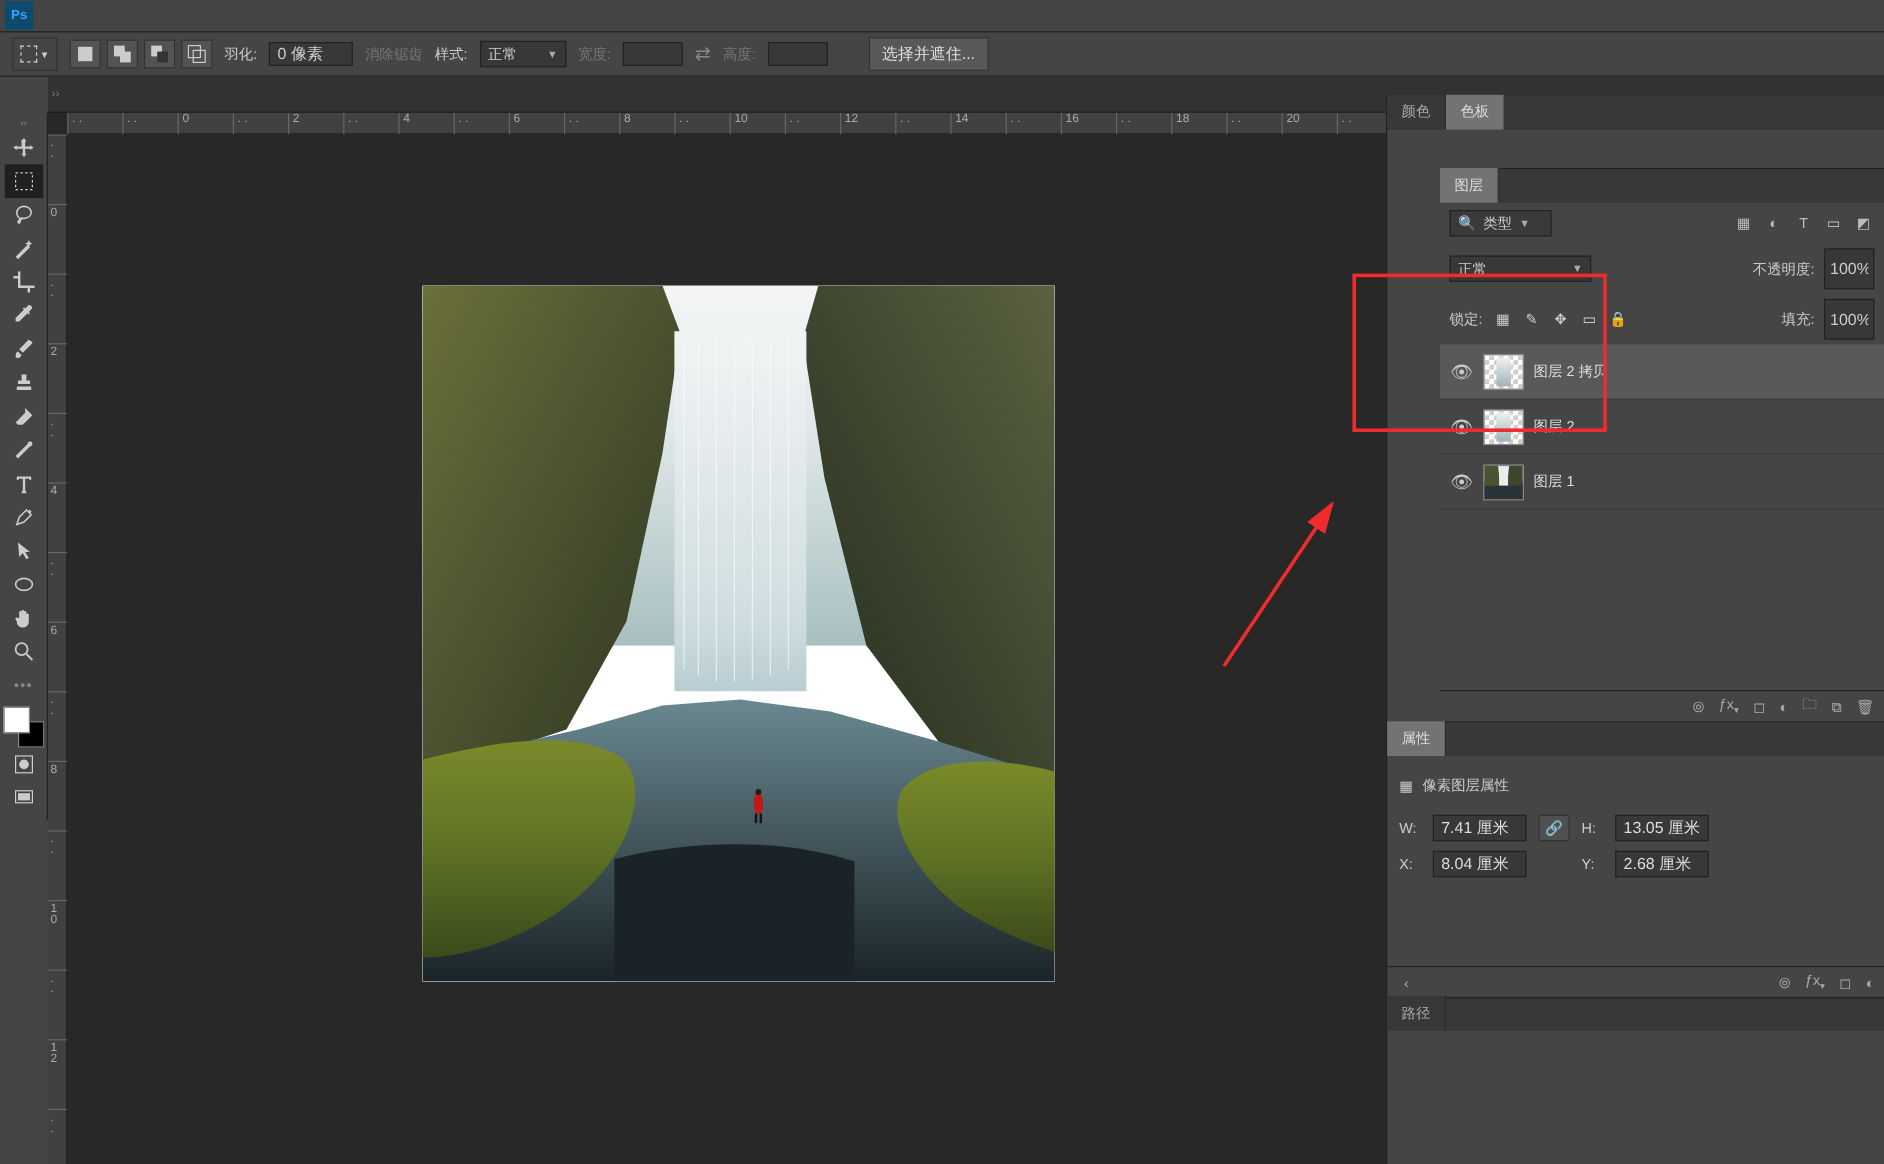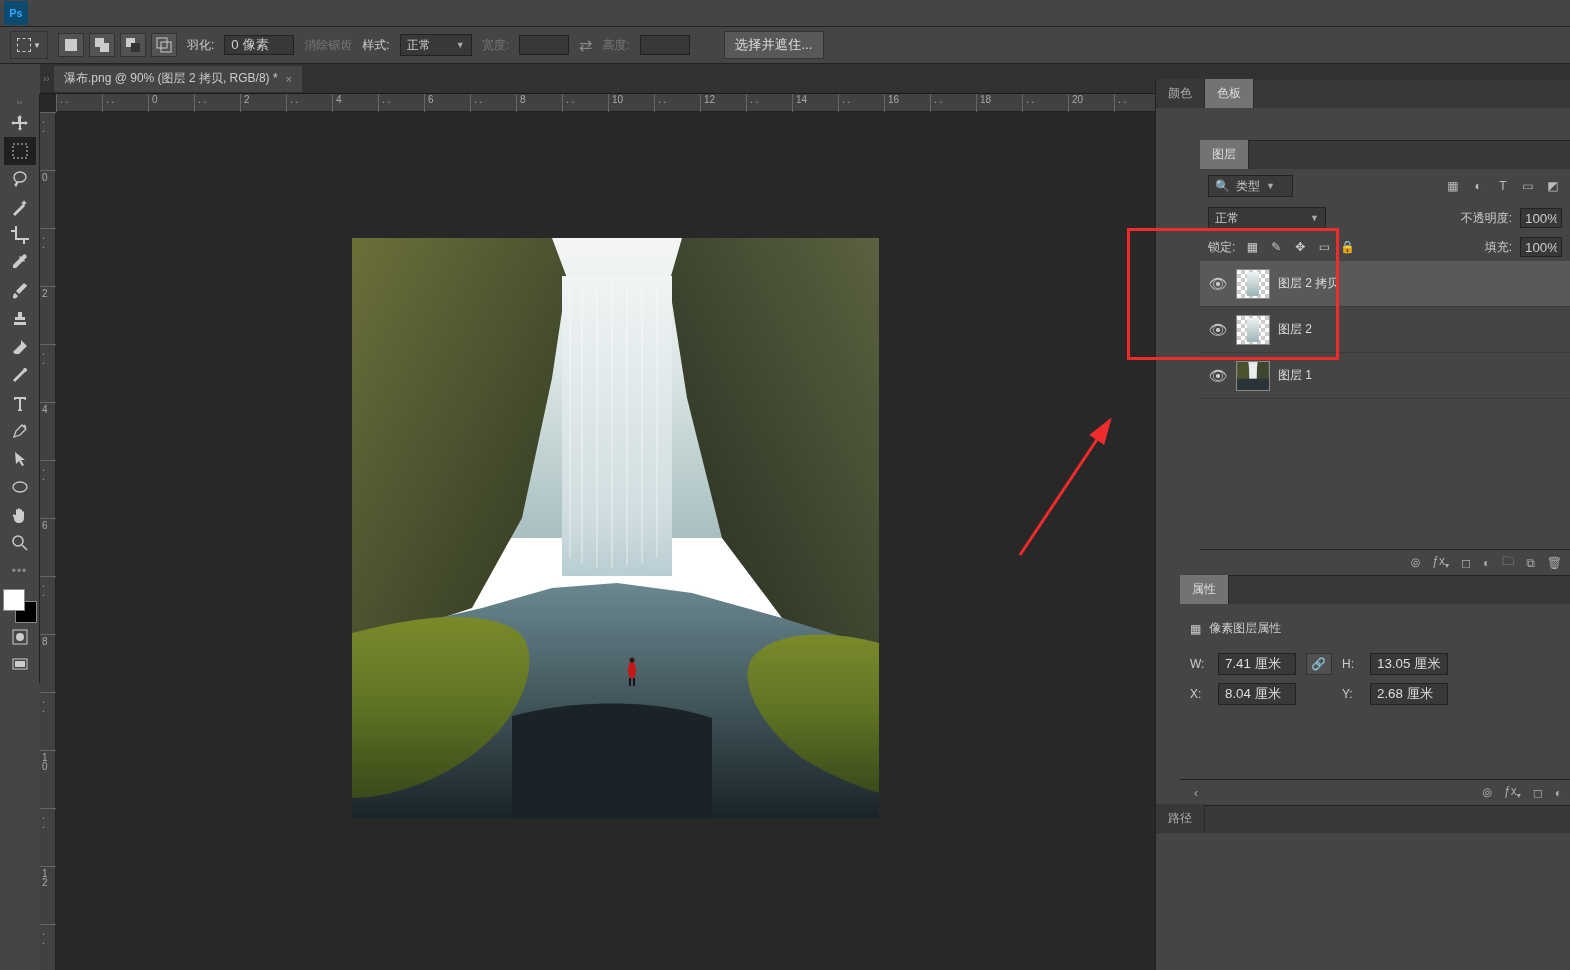--- a/index.html
+++ b/index.html
@@ -64,37 +64,37 @@
 
 .layers-panel { border-top: 1px solid #222; margin-left: 44px; }
 .layers-toolbar { display: flex; align-items: center; padding: 6px 8px; gap: 8px; }
 .lt-search { display: flex; align-items: center; background: #3a3a3a; border: 1px solid #222; padding: 2px 6px; gap: 6px; width: 85px; height: 22px; }
 .lt-chev { font-size: 9px; color: #aaa; }
 .lt-icons { display: flex; gap: 7px; margin-left: auto; color: #bbb; }
 .lt-icons span { width: 18px; height: 18px; display: flex; align-items: center; justify-content: center; }
 .layers-row2 { display: flex; align-items: center; padding: 4px 8px; gap: 8px; }
 .lr2-sel { background: #383838; border: 1px solid #222; color: #ccc; padding: 2px 6px; height: 22px; width: 118px; display: flex; align-items: center; justify-content: space-between; }
 .lr2-op-label { margin-left: auto; }
-.lr2-input { background: #383838; border: 1px solid #222; color: #ccc; padding: 2px 4px; width: 42px; height: 20px; }
+.lr2-input { background: #383838; border: 1px solid #222; color: #ccc; padding: 2px 4px; width: 42px; height: 34px; }
 .layers-row3 { display: flex; align-items: center; padding: 4px 8px; gap: 8px; }
 .lock-icons { display: flex; gap: 6px; color: #ccc; }
 .lock-icons span { width: 18px; height: 18px; display: flex; align-items: center; justify-content: center; }
 
 .layer-list { padding: 0; }
 .layer { display: flex; align-items: center; padding: 8px 0; border-bottom: 1px solid #3a3a3a; height: 46px; }
 .layer.selected { background: #595959; }
 .eye { width: 36px; text-align: center; font-size: 15px; color: #ccc; }
 .thumb { width: 34px; height: 30px; border: 1px solid #888; margin-right: 8px; display: flex; align-items: center; justify-content: center; }
 .thumb.trans { background-image: linear-gradient(45deg,#ccc 25%,transparent 25%,transparent 75%,#ccc 75%),linear-gradient(45deg,#ccc 25%,#fff 25%,#fff 75%,#ccc 75%); background-size: 8px 8px; background-position: 0 0,4px 4px; }
 .thumb-wf { width: 100%; height: 100%; }
 .layer-name { color: #ddd; }
 
 .panel-footer { display: flex; align-items: center; justify-content: flex-end; padding: 4px 8px; gap: 12px; color: #aaa; border-top: 1px solid #222; height: 26px; }
 
-.props-panel { border-top: 1px solid #222; margin-left: 24px; }
+.props-panel { border-top: 1px solid #222; }
 .props-body { padding: 10px; }
 .props-type { display: flex; align-items: center; gap: 8px; padding: 6px 0 12px 0; }
 .props-row { display: flex; align-items: center; gap: 10px; padding: 4px 0; }
 .props-row .lbl { width: 18px; color: #ccc; }
 .props-input { background: #383838; border: 1px solid #222; color: #ddd; padding: 3px 6px; width: 78px; height: 22px; }
 .link-icon { width: 26px; height: 22px; display: flex; align-items: center; justify-content: center; border: 1px solid #333; background: #505050; }
 
 .paths-tab-bottom { height: 28px; background: #383838; display: flex; align-items: end; border-top: 1px solid #222; }
 
 
@@ -152,24 +152,20 @@
   <input class="opt-input opt-disabled" style="width: 50px;">
   <span class="opt-swap">⇄</span>
   <span class="opt-label opt-disabled">高度:</span>
   <input class="opt-input opt-disabled" style="width: 50px;">
   <div style="width:14px"></div>
   <button class="opt-btn">选择并遮住...</button>
 </div>
 
 <div class="tabbar">
   <div class="tab-grip">››</div>
-  <div class="file-tab">
-    <span>瀑布.png @ 90% (图层 2 拷贝, RGB/8) *</span>
-    <span class="tab-close">×</span>
-  </div>
 </div>
 
 <div class="toolbox">
   <div class="grip">››</div>
   <div class="tool">
       <svg viewBox="0 0 18 18">
         <path d="M9 1l2 3h-1v4h4v-1l3 2-3 2v-1h-4v4h1l-2 3-2-3h1v-4H3v1L0 9l3-2v1h4V4H6z" fill="#ccc"></path>
       </svg>
     </div>
   <div class="tool active">

